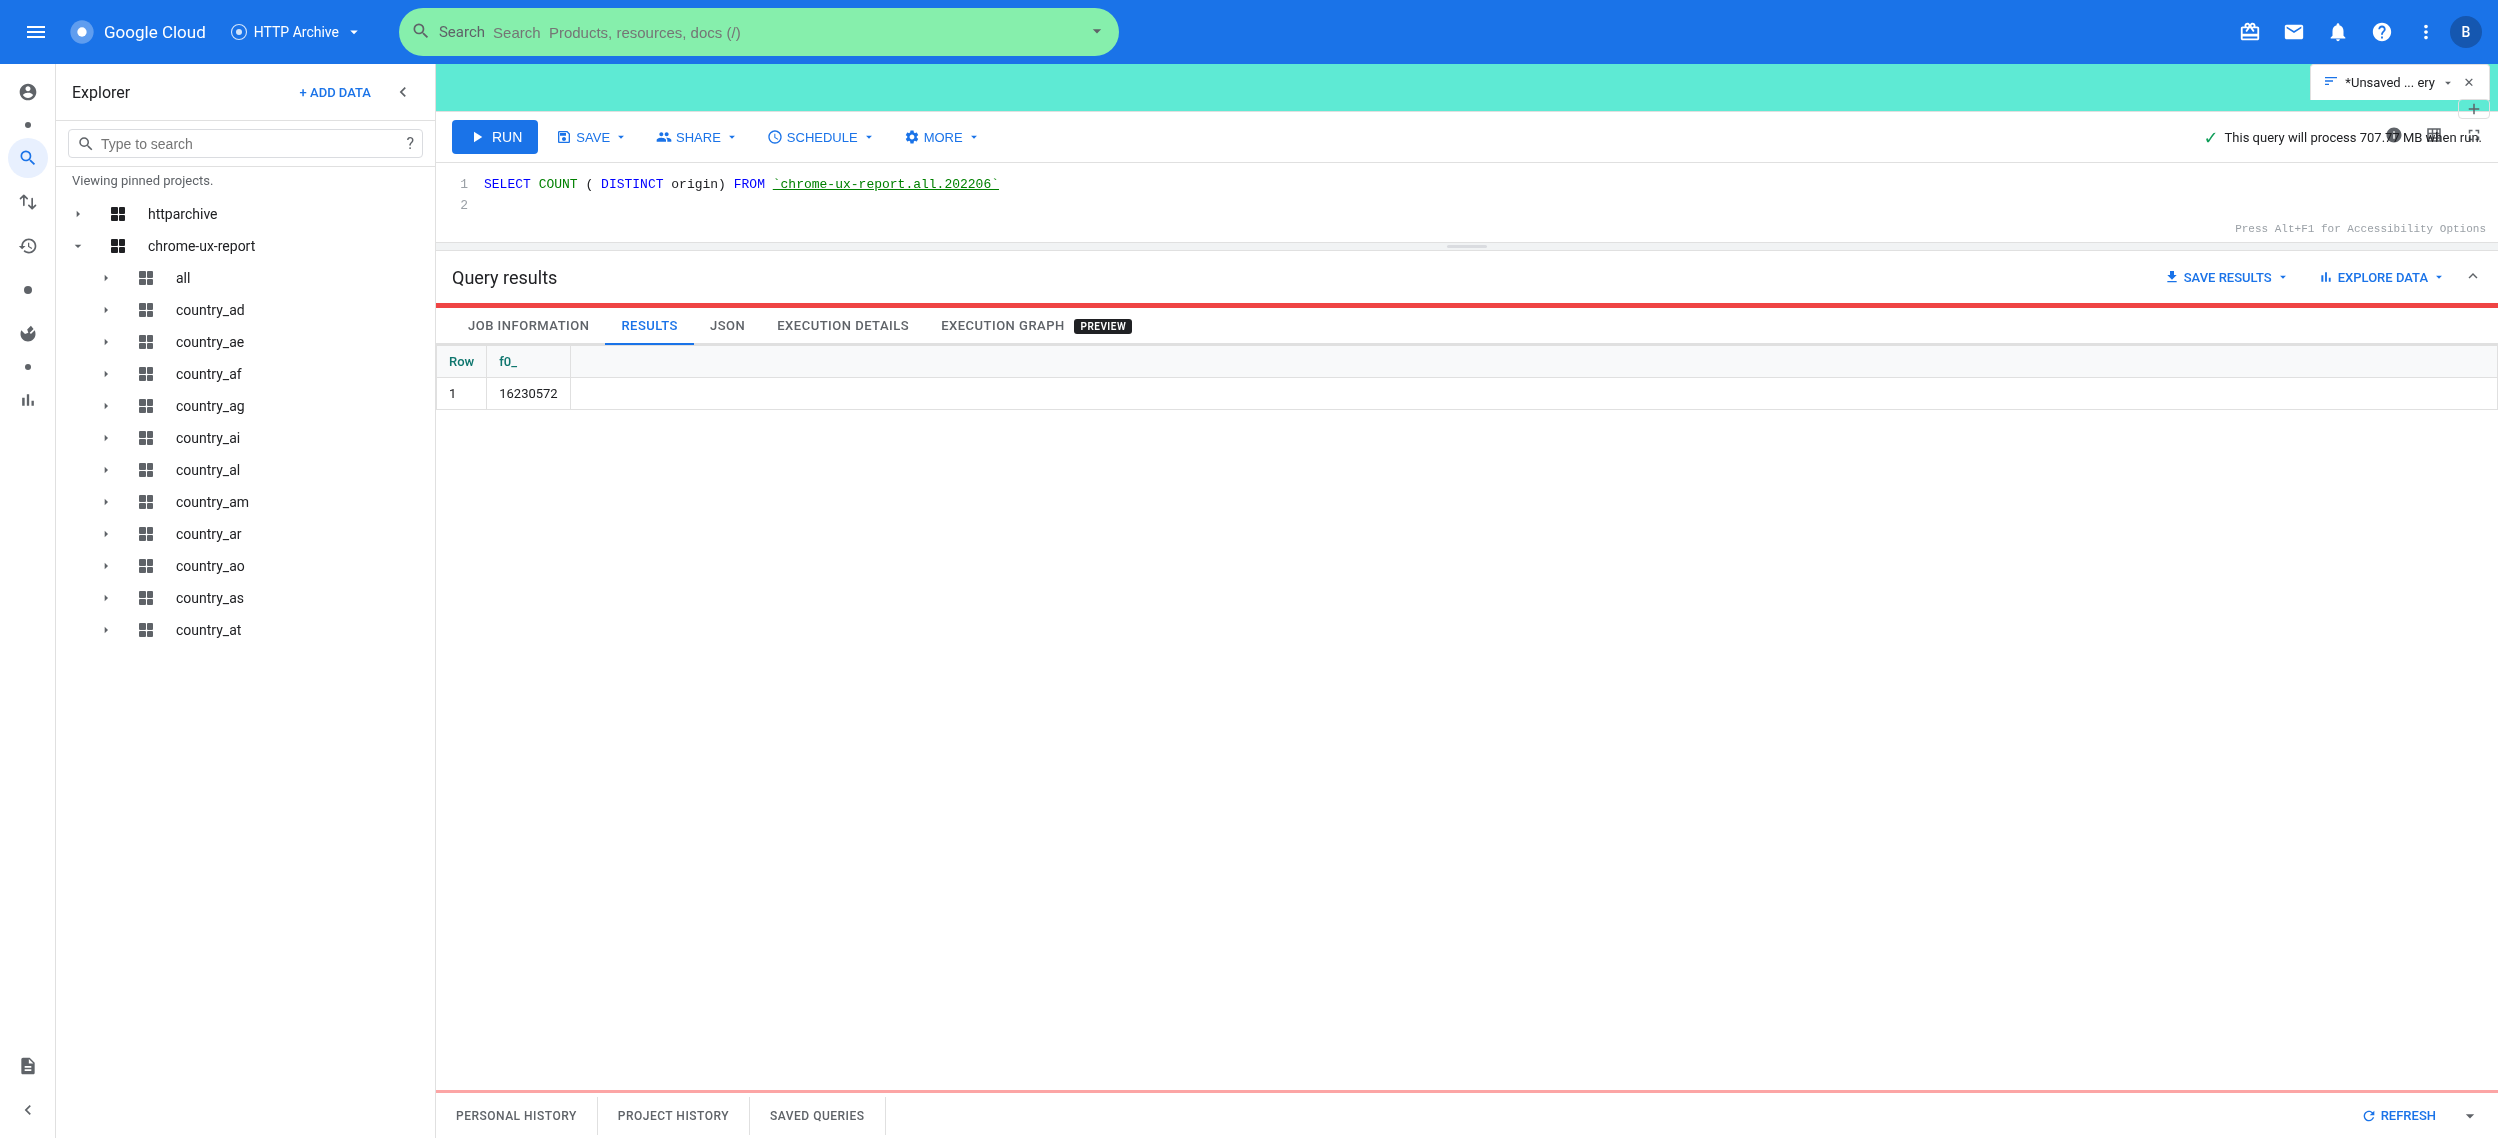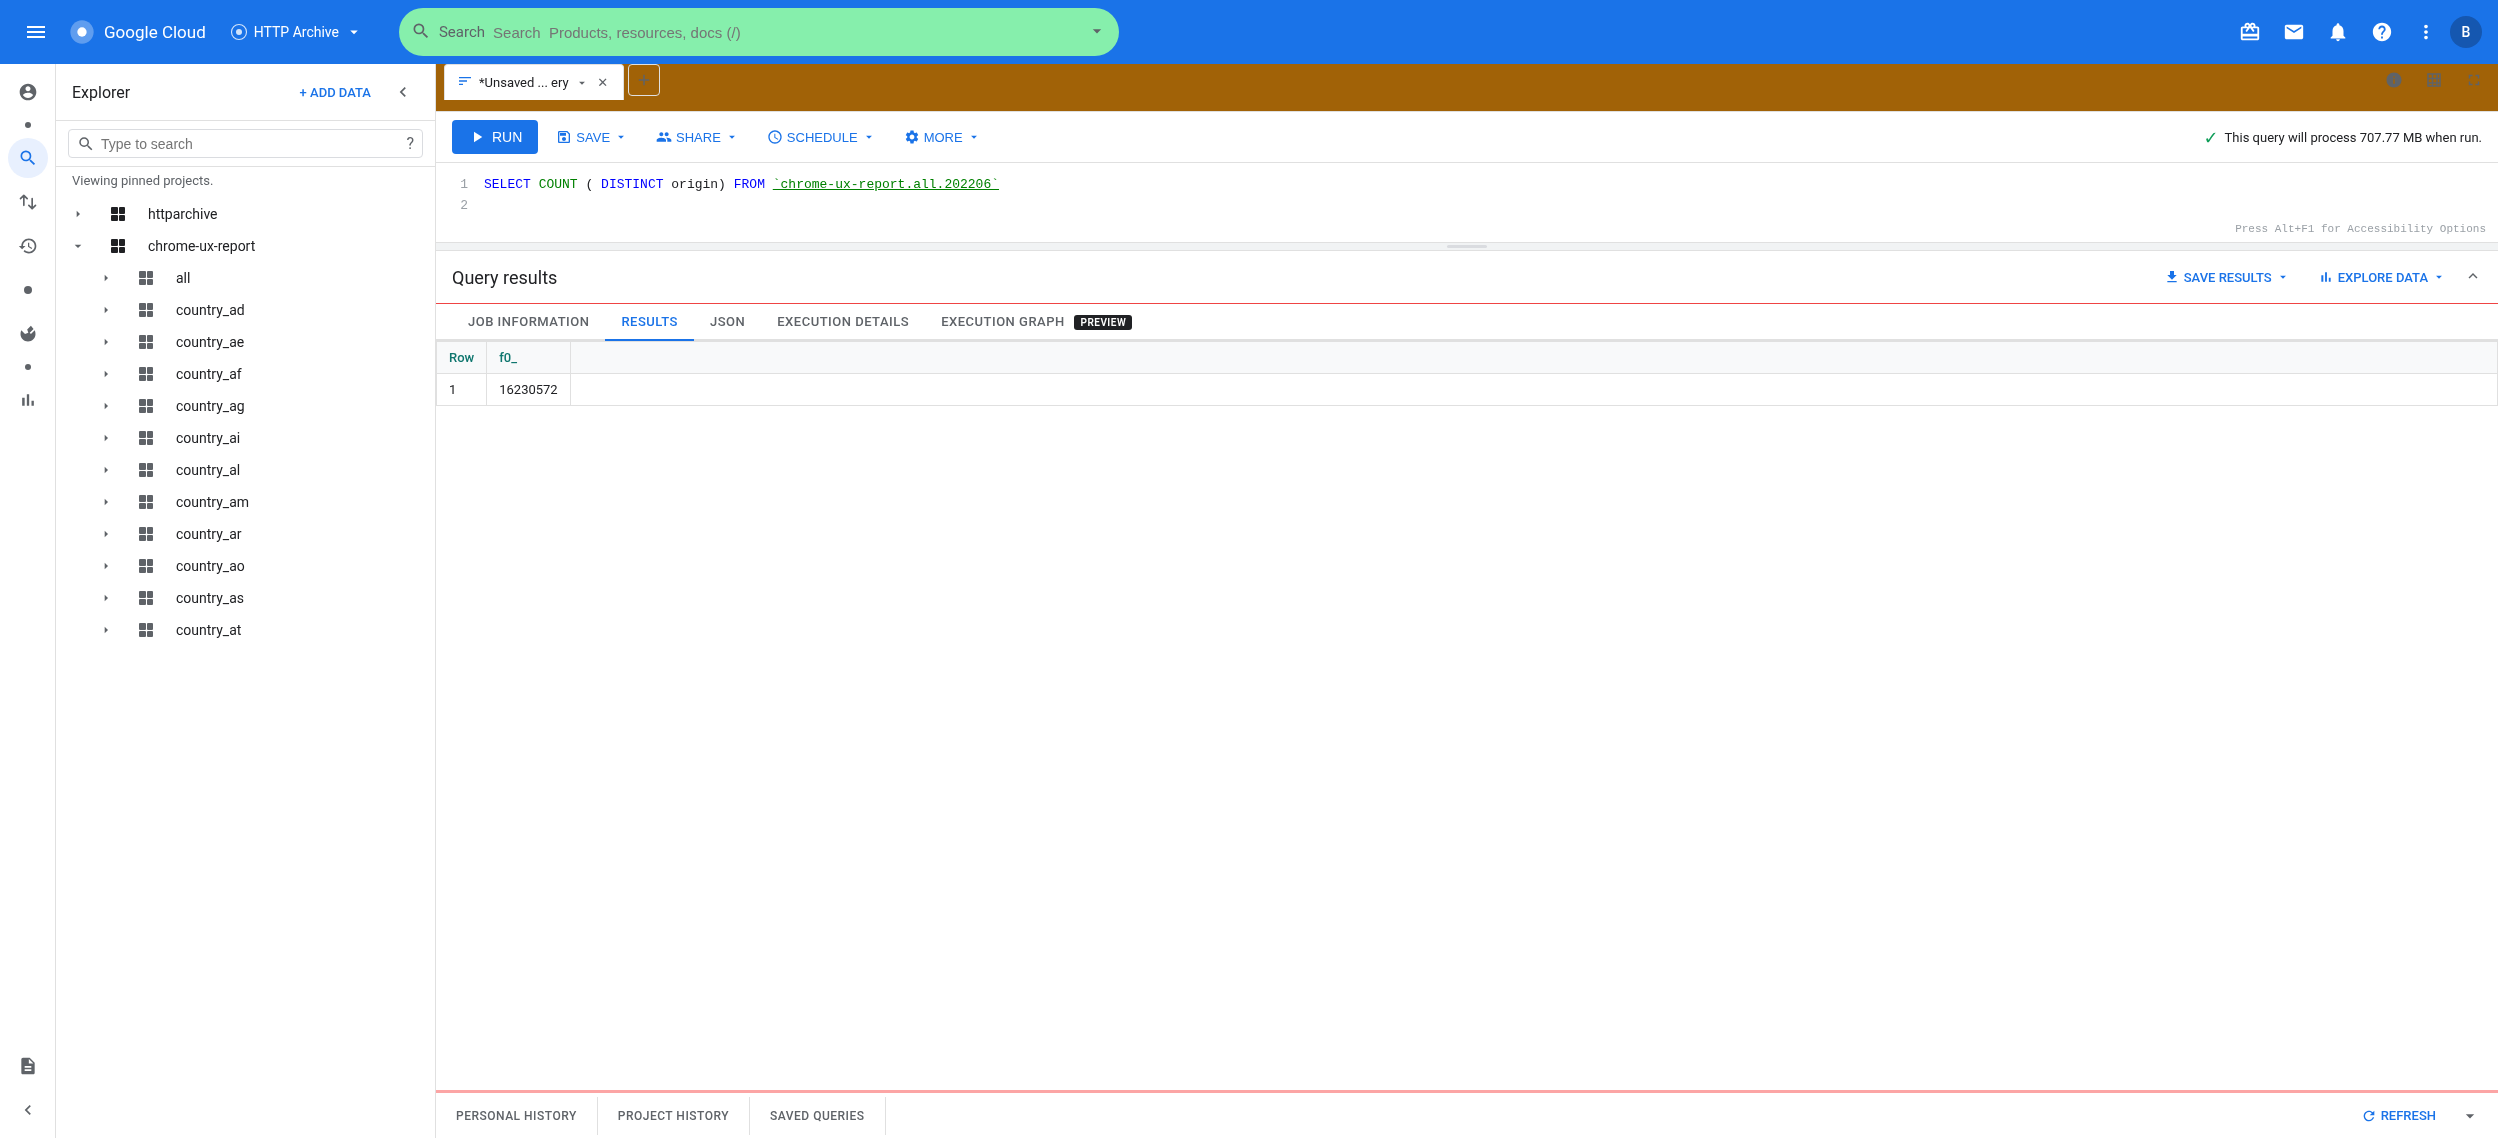--- a/index.html
+++ b/index.html
@@ -156,26 +156,27 @@
       flex: 1;
       display: flex;
       flex-direction: column;
       overflow: hidden;
       background: #fff;
     }
 
     
     .tab-bar {
       display: flex;
-      align-items: flex-start;
+      align-items: flex-end;
       border-bottom: 1px solid #e0e0e0;
-      background: #a16207;
+      background: #5eead4;
       padding: 0 8px;
       height: 48px;
       flex-shrink: 0;
+      flex-direction: column;
     }
     .query-tab {
       display: flex;
       align-items: center;
       gap: 6px;
       padding: 8px 12px;
       background: #fff;
       border: 1px solid #e0e0e0;
       border-bottom: none;
       border-radius: 4px 4px 0 0;
@@ -270,21 +271,21 @@
       flex: 1;
       display: flex;
       flex-direction: column;
       overflow: hidden;
     }
     .results-header {
       display: flex;
       align-items: center;
       justify-content: space-between;
       padding: 12px 16px;
-      border-bottom: 1px solid #ef4444;
+      border-bottom: 5px solid #ef4444;
       flex-shrink: 0;
     }
     .results-title { font-size: 18px; font-weight: 400; color: #202124; }
     .results-actions { display: flex; align-items: center; gap: 8px; }
     .results-action-btn {
       display: flex;
       align-items: center;
       gap: 4px;
       color: #1a73e8;
       font-size: 13px;

